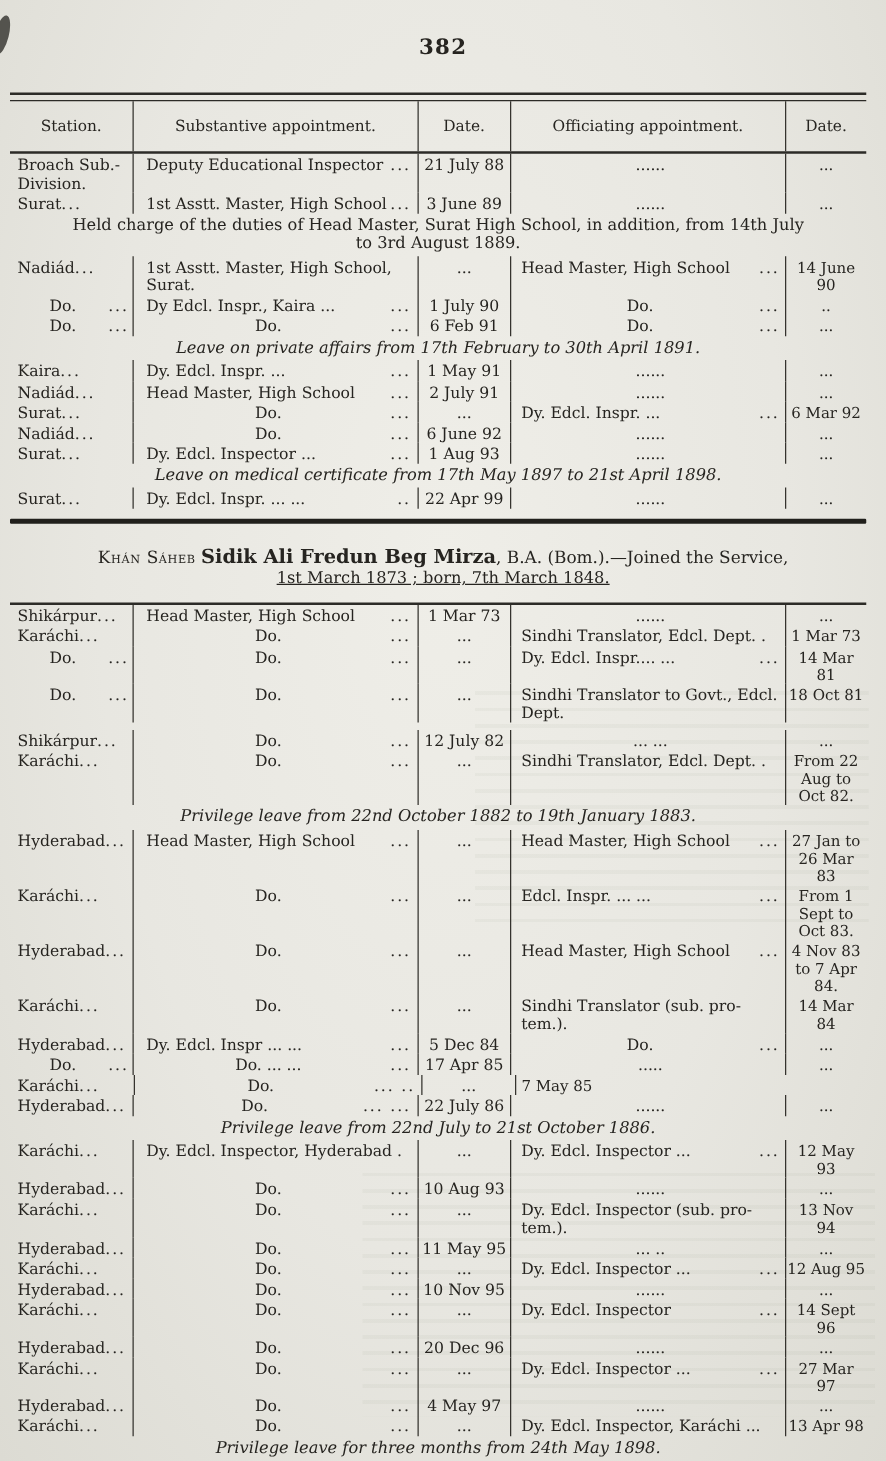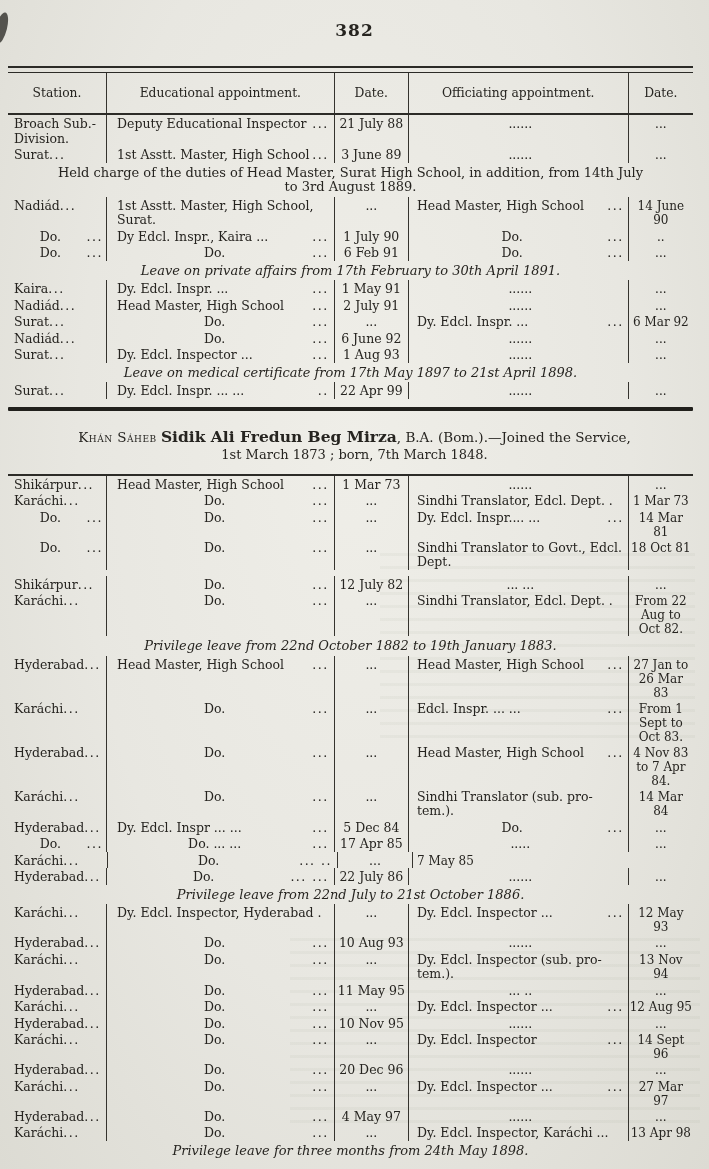--- a/index.html
+++ b/index.html
@@ -8,21 +8,21 @@
     background:radial-gradient(ellipse at 50% 38%, #efeee8 0%, #e8e7e1 55%, #dcdbd3 100%);
     font-family:"DejaVu Serif", serif;color:#262420;
   }
   .smudge{position:absolute;left:-4px;top:12px;width:11px;height:32px;background:#45443e;
     border-radius:50%;transform:rotate(14deg);opacity:.9;}
   .bleed{position:absolute;pointer-events:none;opacity:.55;}
   .b1{left:380px;top:548px;width:315px;height:200px;
     background:repeating-linear-gradient(0deg,transparent 0 10px,rgba(122,133,108,.11) 10px 13px);}
   .b2{left:290px;top:928px;width:410px;height:205px;
     background:repeating-linear-gradient(0deg,transparent 0 10px,rgba(122,133,108,.11) 10px 13px);}
-  .pageno{text-align:center;font-weight:bold;font-size:17px;letter-spacing:1px;padding-top:20px;}
+  .pageno{text-align:center;font-weight:bold;font-size:17px;letter-spacing:1px;padding-top:28px;}
   .tbl{margin:26px 16px 0 8px;position:relative;}
   .tbl.t2{margin-top:0;}
   .rule-double{height:4px;border-top:2px solid #2c2b27;border-bottom:1px solid #2c2b27;}
   .rule-med{height:2px;background:#2c2b27;}
   .rule-heavy{height:4px;background:#21201c;margin-top:8px;border-radius:1px;}
   .hdr{display:flex;border-bottom:2px solid #2c2b27;}
   .hdr .hcell{display:flex;align-items:center;justify-content:center;
     font-size:12.3px;padding:13px 2px;text-align:center;}
   .cell{box-sizing:border-box;padding-top:2px;}
   .c-st{width:99px;padding-left:6px;padding-right:3px;display:flex;justify-content:flex-start;}
@@ -39,37 +39,37 @@
   .c-st.center .txt,.c-sb.center .txt,.c-of.center .txt{flex:1;text-align:center;}
   .dots{letter-spacing:1.5px;white-space:nowrap;}
   .note-text{display:none;text-align:center;font-size:13px;padding:3px 0 2px;max-width:600px;margin:0 auto;}
   .row.note{display:block;}
   .row.note .note-text{display:block;}
   .row.italic .note-text{font-style:italic;}
   .heading{text-align:center;margin:16px 20px 12px 20px;}
   .h-line1{font-size:13.5px;}
   .h-prefix{font-variant:small-caps;letter-spacing:.5px;}
   .h-name{font-weight:bold;font-size:15.5px;}
-  .h-line2{font-size:13px;margin-top:1px;}
+  .h-line2{font-size:13px;margin-top:1px;text-decoration:underline;}
 </style>
 </head>
 <body>
 
 <div class="page">
   <div class="smudge"></div>
   <div class="bleed b1"></div>
   <div class="bleed b2"></div>
 
   <div class="pageno">382</div>
 
   <div class="tbl t1">
     <div class="rule-double"></div>
     <div class="hdr">
       <div class="cell c-st hcell">Station.</div>
-      <div class="cell c-sb hcell">Educational appointment.</div>
+      <div class="cell c-sb hcell">Substantive appointment.</div>
       <div class="cell c-dt hcell">Date.</div>
       <div class="cell c-of hcell">Officiating appointment.</div>
       <div class="cell c-d2 hcell">Date.</div>
     </div>
     <div class="body">
 
     <div class="row">
           <div class="cell c-st">
             <span class="txt">Broach Sub.-Division.</span>
             <span class="dots"></span>

